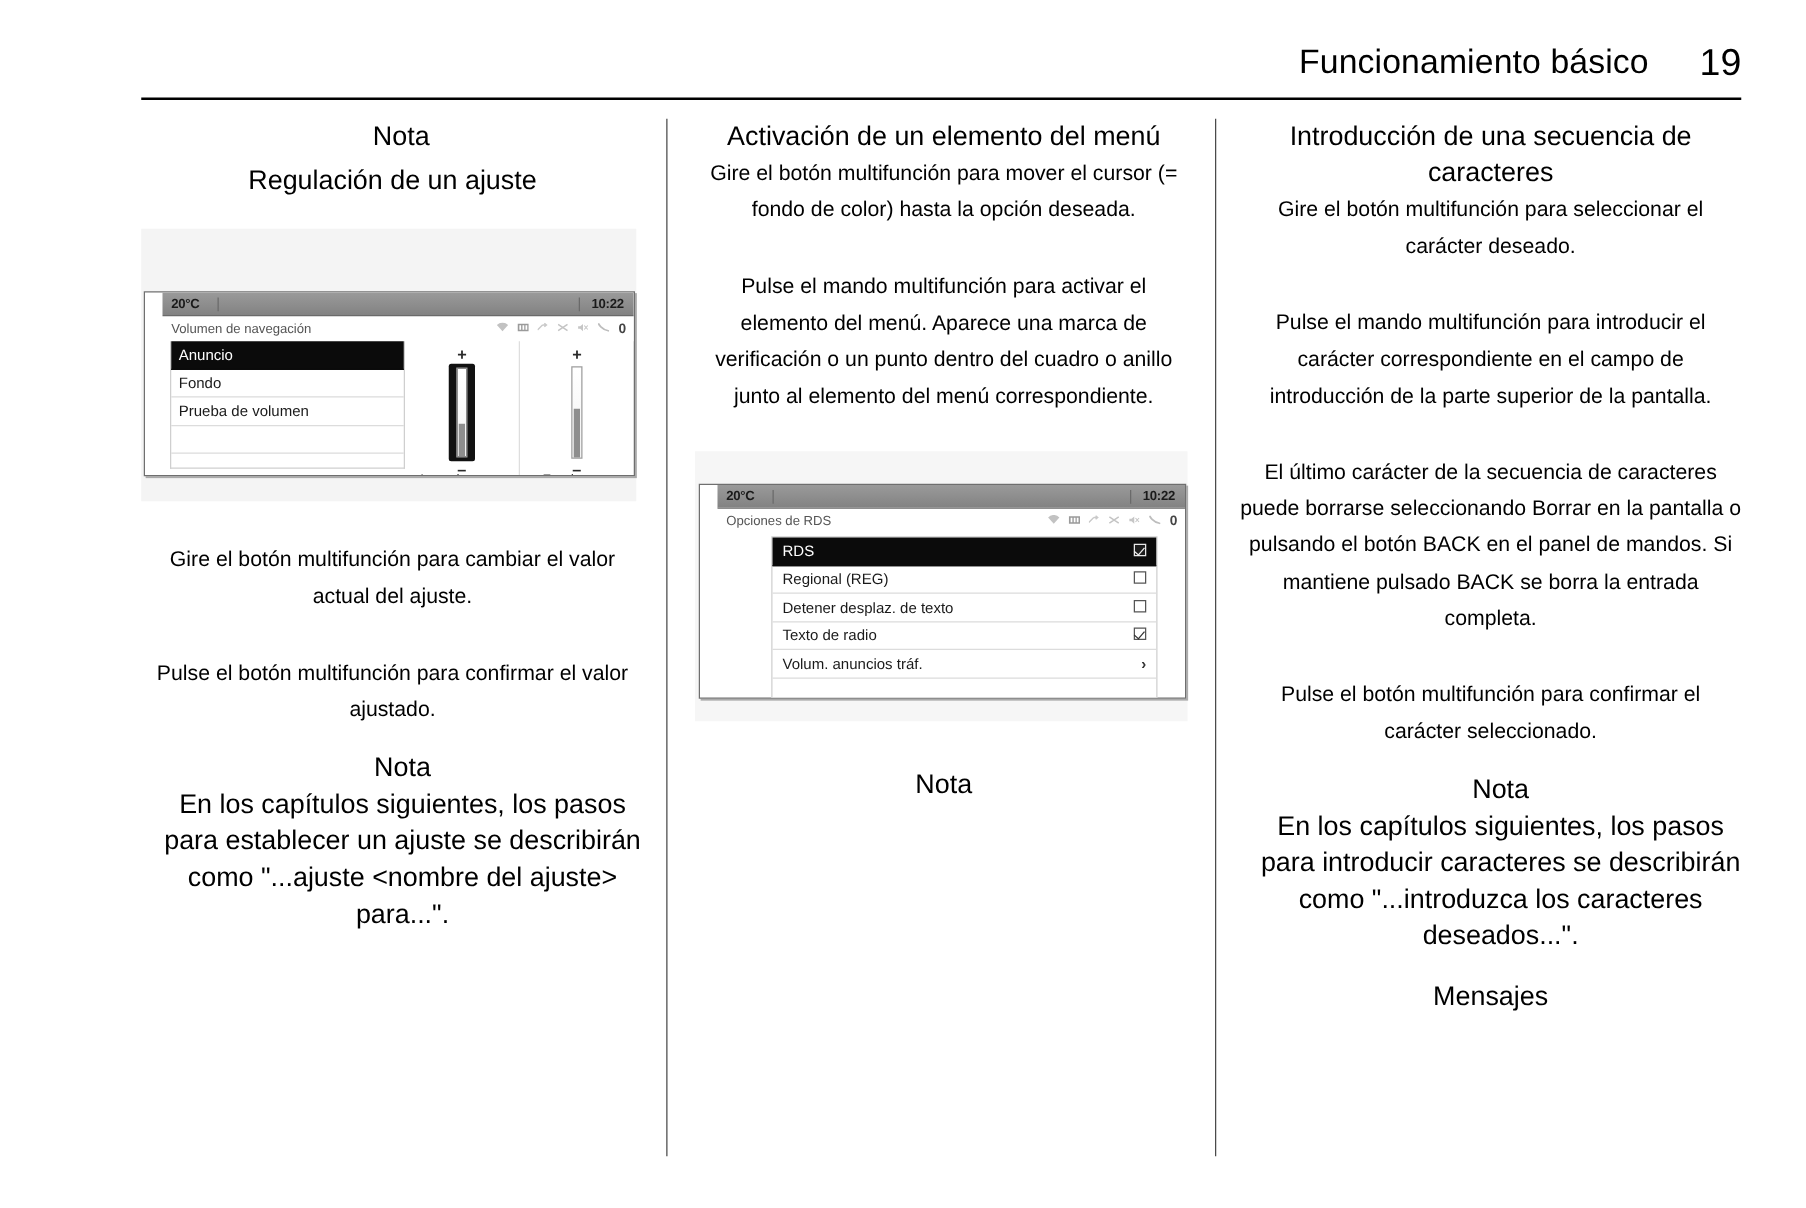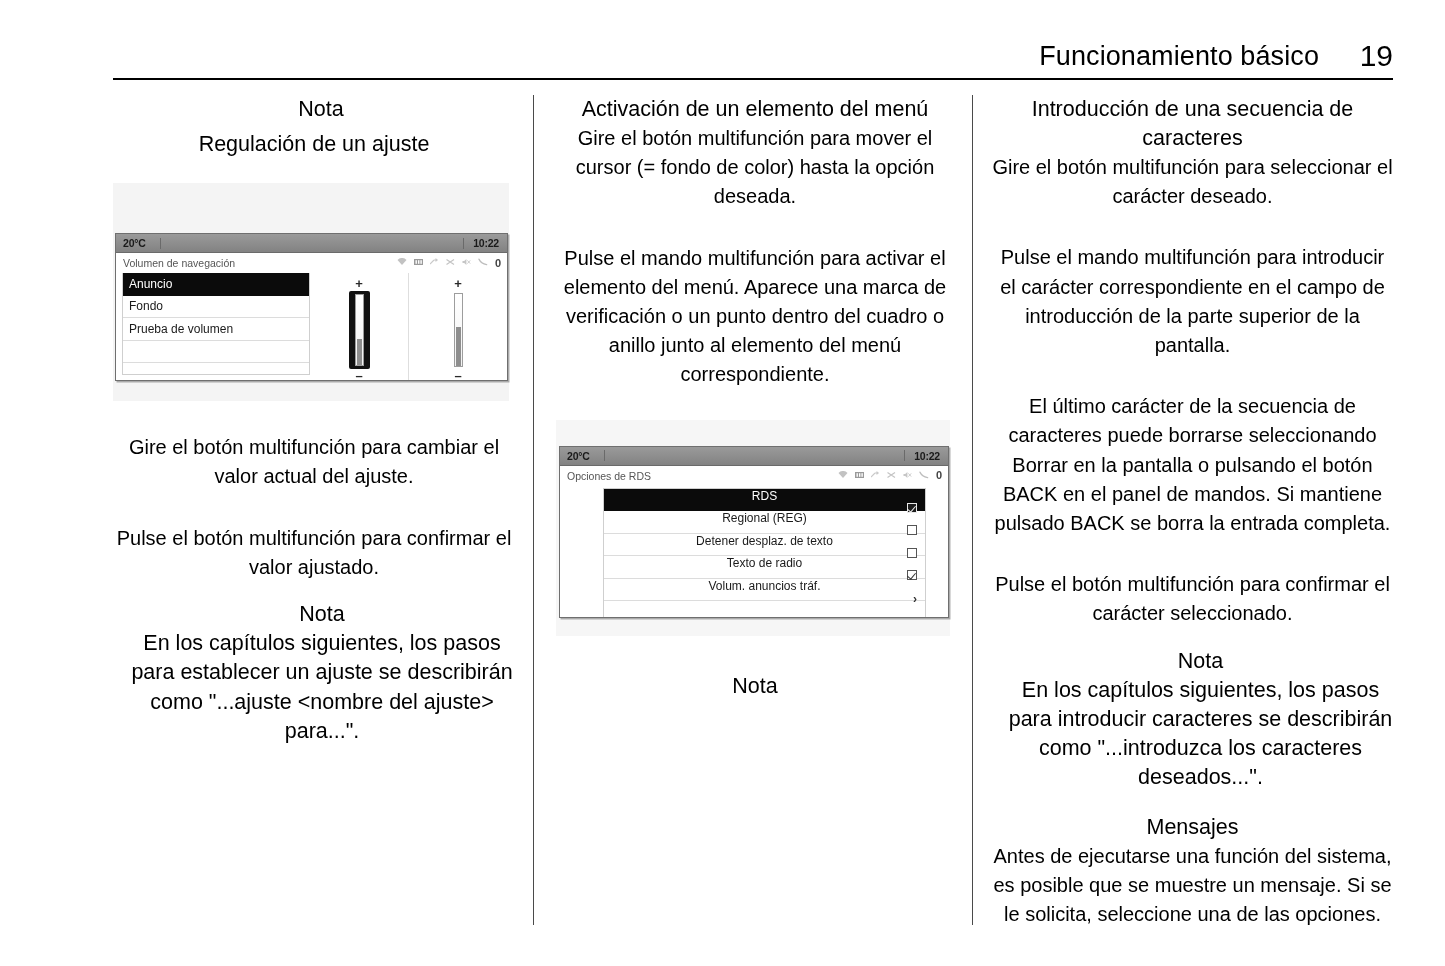--- a/index.html
+++ b/index.html
@@ -19,21 +19,21 @@
   
   .page-header {
     position: absolute;
     left: 113px;
     top: 34px;
     width: 1280px;
     height: 48px;
   }
   .header-inner {
     display: flex;
-    align-items: center;
+    align-items: flex-start;
     justify-content: flex-end;
     height: 44px;
   }
   .header-title {
     font-size: 27px;
     font-weight: normal;
     letter-spacing: 0.1px;
   }
   .header-pageno {
     font-size: 30px;
@@ -66,21 +66,21 @@
                 border-left: 1.6px solid #4a4a4a; }
   .col-right  { width: 421px; padding-left: 19px;
                 border-left: 1.6px solid #4a4a4a; }
 
   .h-sub {
     font-size: 21.5px;
     line-height: 29px;
     margin: 0 0 0 0;
   }
   p.body {
-    font-size: 20px;
+    font-size: 17px;
     line-height: 29.2px;
     margin: 0;
   }
   p.gap { margin-top: 32px; }
   .note {
     margin-top: 18px;
     padding-left: 16px;
   }
   .note p { margin: 0; font-size: 21.5px; line-height: 29.2px; }
 
@@ -92,20 +92,21 @@
   .fig1-wrap { margin-top: 24px; width: 396px; height: 218px; }
   .fig2-wrap { margin-top: 22px; width: 394px; height: 216px; background:#f6f6f6;}
 
   .radio {
     position: absolute;
     background: #ffffff;
     border: 1.5px solid #6f6f6f;
     box-shadow: 1.5px 1.5px 0 rgba(80,80,80,0.45);
     box-sizing: border-box;
     overflow: hidden;
+    padding-left: 14px;
   }
   .fig1-radio { left: 2px; top: 50px; width: 393px; height: 148px; }
   .fig2-radio { left: 3px; top: 26px; width: 390px; height: 172px; }
 
   .radio-statusbar {
     height: 18px;
     background: linear-gradient(to bottom, #9a9a9a 0%, #8d8d8d 55%, #828282 100%);
     display: flex;
     align-items: center;
     color: #1a1a1a;
@@ -223,21 +224,20 @@
   }
   .f2row {
     height: 22.5px;
     display: flex;
     align-items: center;
     padding: 0 8px 0 8px;
     font-size: 12px;
     color: #1a1a1a;
     border-bottom: 1px solid #dcdcdc;
     box-sizing: border-box;
-    flex-direction: column;
   }
   .f2row:last-child { border-bottom: none; }
   .f2row.sel { background: #0b0b0b; color: #fff; border-bottom-color:#0b0b0b; }
   .f2row .lbl { white-space: nowrap; }
   .f2row .mark { margin-left: auto; font-size: 12px; line-height: 1; }
   .chk {
     display:inline-block;
     width: 10px; height: 10px;
     border: 1.4px solid #555;
     box-sizing: border-box;
@@ -484,16 +484,15 @@
     <p class="body gap">Pulse el mando multifunción para introducir el carácter correspondiente en el campo de introducción de la parte superior de la pantalla.</p>
     <p class="body gap">El último carácter de la secuencia de caracteres puede borrarse seleccionando Borrar en la pantalla o pulsando el botón BACK en el panel de mandos. Si mantiene pulsado BACK se borra la entrada completa.</p>
     <p class="body gap">Pulse el botón multifunción para confirmar el carácter seleccionado.</p>
 
     <div class="note">
       <p>Nota</p>
       <p>En los capítulos siguientes, los pasos para introducir caracteres se describirán como "...introduzca los caracteres deseados...".</p>
     </div>
 
     <p class="h-sub" style="margin-top:20px;">Mensajes</p>
-    <p class="body">Antes de ejecutarse una función del sistema, es posible que se muestre un mensaje. Si se le solicita, seleccione una de las opciones.</p>
   </div>
 
 </div>
 
 </body></html>

